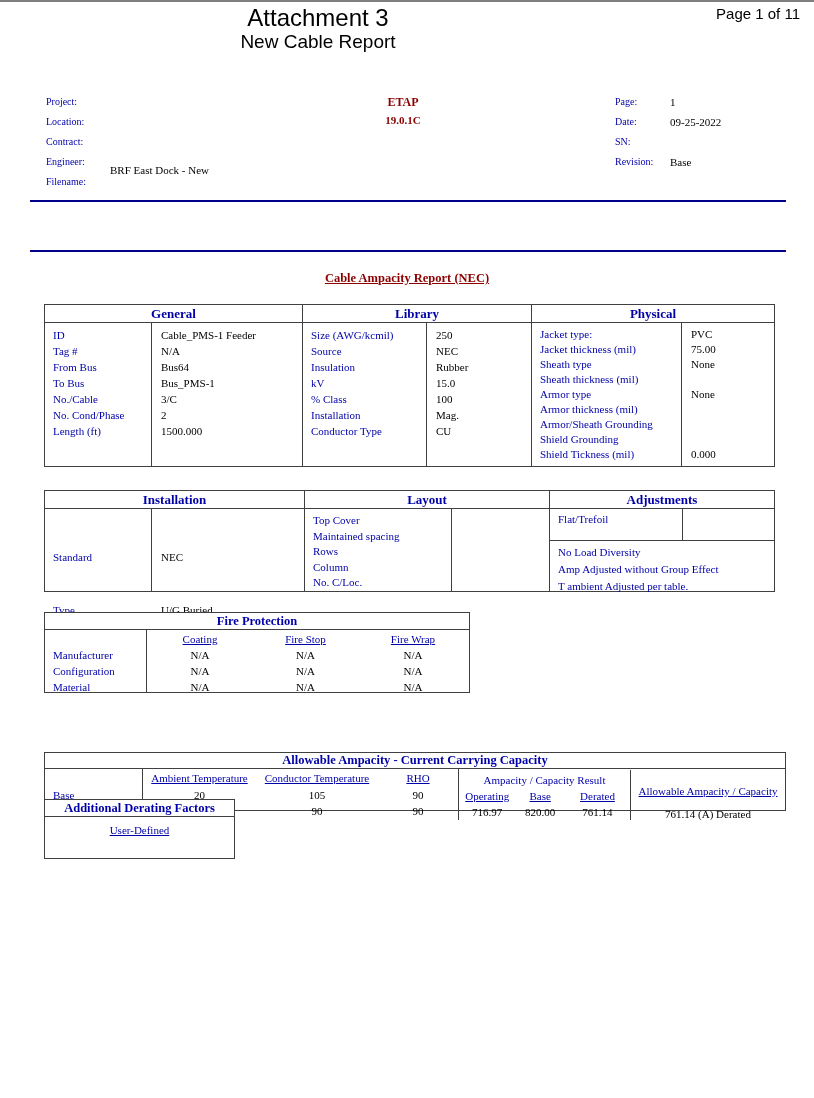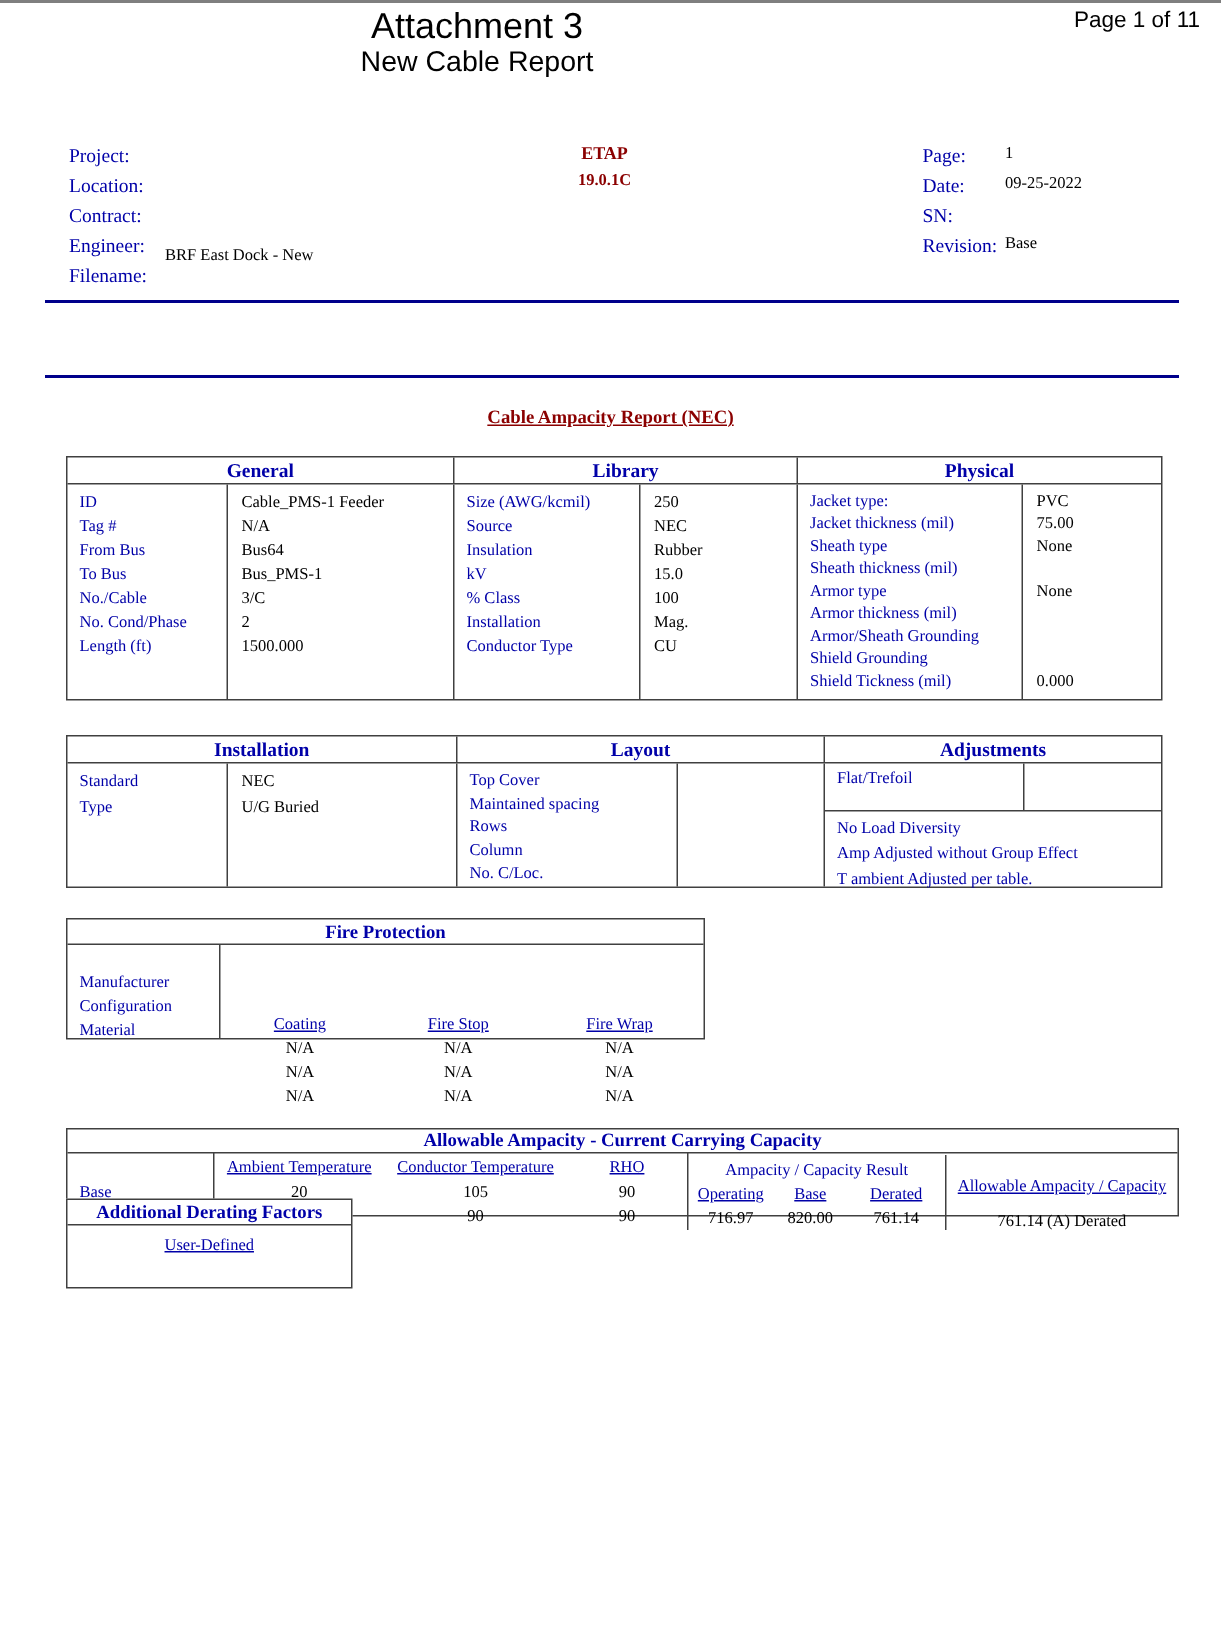--- a/index.html
+++ b/index.html
@@ -13,21 +13,21 @@
 
   
   .doc-header { position:absolute; left:0; top:4px; width:636px; text-align:center;
     font-family:"Liberation Sans", sans-serif; color:#000; }
   .doc-header .title1 { font-size:24px; line-height:27px; }
   .doc-header .title2 { font-size:19px; line-height:22px; }
   .page-indicator { position:absolute; right:14px; top:5px; font-family:"Liberation Sans", sans-serif;
     font-size:15px; color:#000; }
 
   
-  .ilabel { position:absolute; font-size:13px; color:#0000A8; }
+  .ilabel { position:absolute; font-size:10px; color:#0000A8; }
   .ival   { position:absolute; font-size:11px; color:#000; }
   .etap-name { position:absolute; left:353px; top:95px; width:100px; text-align:center;
     font-size:12px; font-weight:bold; color:#8B0000; }
   .etap-ver  { position:absolute; left:353px; top:114px; width:100px; text-align:center;
     font-size:11px; color:#8B0000;font-weight:bold; }
 
   .report-title { position:absolute; left:0; top:271px; width:814px; text-align:center;
     font-size:12.5px; font-weight:bold; color:#8B0000; text-decoration:underline; }
 
   
@@ -41,35 +41,35 @@
   .sec:last-child { border-right:none; }
   .vline { position:absolute; top:0; bottom:0; width:1px; background:#404040; }
 
   .prow { display:grid; height:16px; line-height:16px; }
   .lbl { color:#0000A8; font-size:11px; padding-left:8px; white-space:nowrap; overflow:hidden; }
   .val { color:#000; font-size:11px; padding-left:10px; white-space:nowrap; }
 
   .cols-g { grid-template-columns:106px 1fr; }
   .cols-l { grid-template-columns:123px 1fr; }
   .cols-p { grid-template-columns:149px 1fr; }
-  .cols-i { grid-template-columns:106px 1fr; }
+  .cols-i { grid-template-columns:106px 1fr;margin-top:36px; }
   .cols-y { grid-template-columns:146px 1fr; }
 
   .pad-top { padding-top:4px; }
 
   
   .adj-top { position:relative; height:32px; border-bottom:1px solid #404040; }
   .adj-notes { padding-top:3px; }
   .adj-note { font-size:11px; color:#0000A8; padding-left:8px; line-height:17px; }
 
   
   .fp-body { position:relative; padding-top:2px; }
   .fp-row { display:grid; grid-template-columns:101px 108px 103px 112px; height:16px; line-height:16px; }
   .fp-head { height:15px; line-height:15px; }
-  .fp-col { font-size:11px; text-align:center;margin-top:44px; }
+  .fp-col { font-size:11px; text-align:center; }
   .fp-colhead { color:#0000A8; text-decoration:underline; }
   .fp-val { color:#000; }
 
   
   .amp-body { display:flex; height:51px;align-items:flex-end; }
   .amp-a { position:relative; width:414px; padding-top:2px; }
   .amp-b { width:172px; padding-top:2px; }
   .amp-c { width:154px; text-align:center; padding-top:2px; }
   .amp-head-row { display:grid; grid-template-columns:97px 115px 120px 82px; height:17px; line-height:17px; }
   .amp-row { display:grid; grid-template-columns:97px 115px 120px 82px; height:16px; line-height:16px; }

